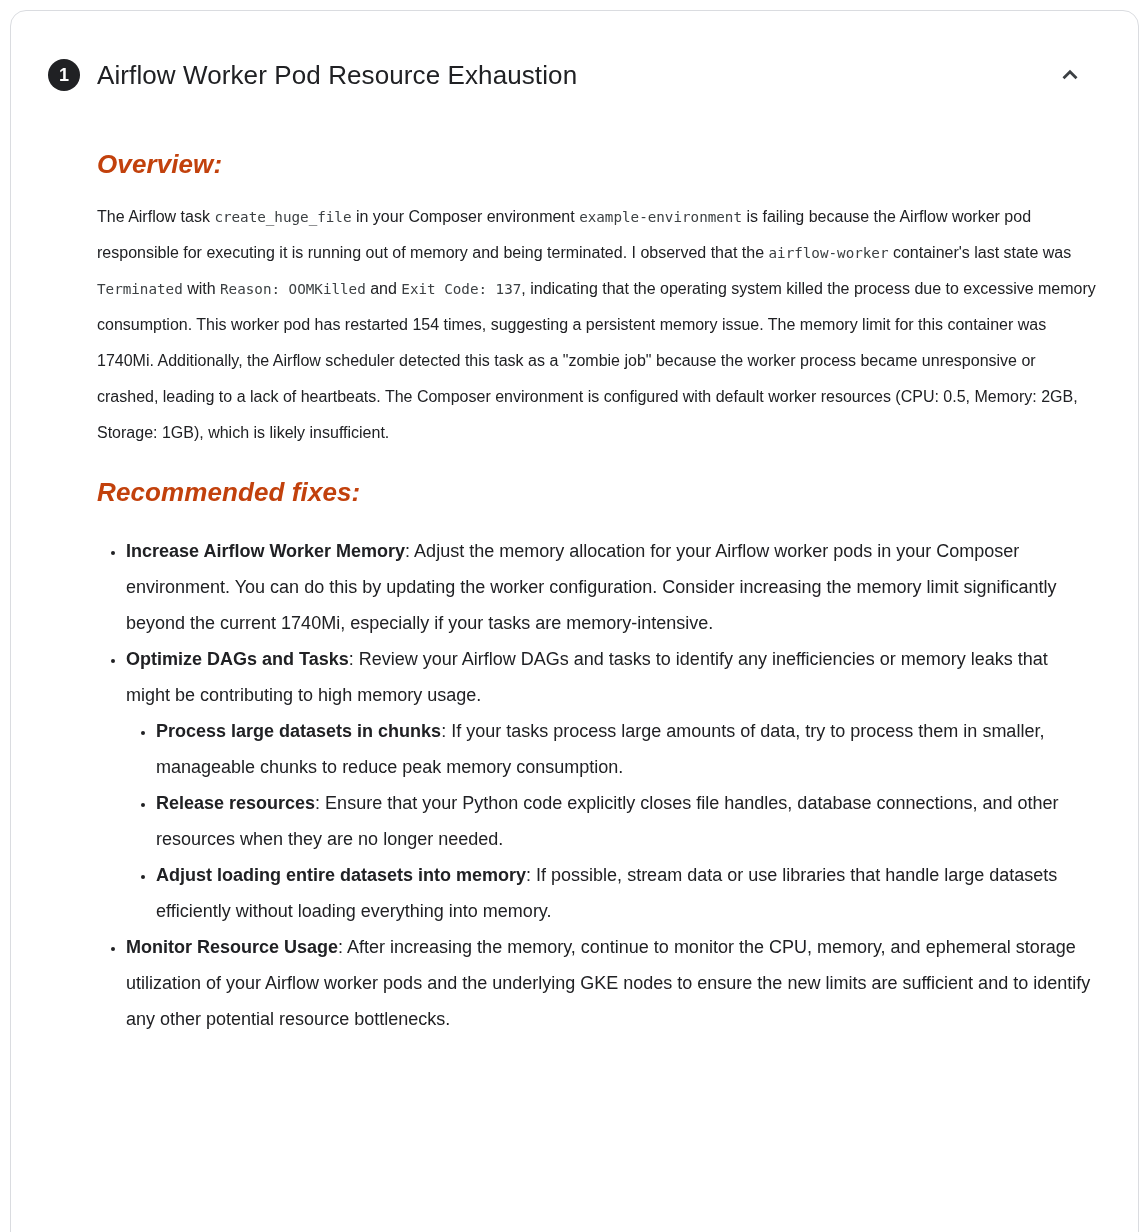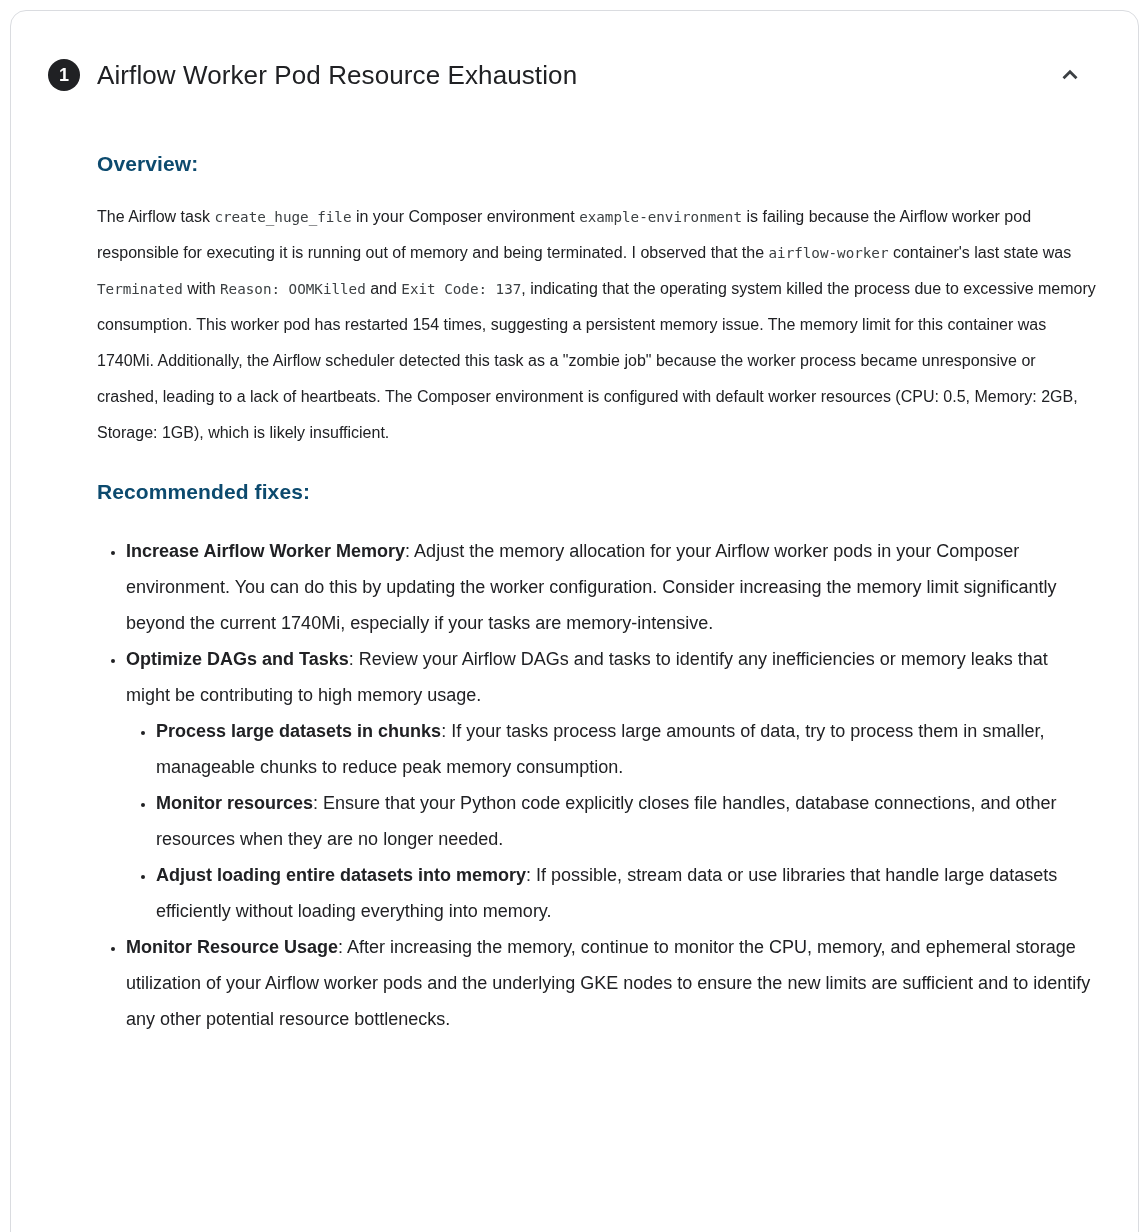--- a/index.html
+++ b/index.html
@@ -57,25 +57,26 @@
     display: flex;
     align-items: center;
     justify-content: center;
     cursor: pointer;
     border-radius: 50%;
   }
   .card-body {
     padding: 0 42px 60px 86px;
   }
   .section-heading {
-    font-size: 21px;
+    font-size: 26px;
     font-weight: 600;
     letter-spacing: 0.1px;
-    color: #0c4a6e;
+    color: #c2410c;
     line-height: 30px;
+    font-style: italic;
   }
   .heading-overview { margin-top: 56px; }
   .heading-fixes   { margin-top: 26px; }
   .overview-paragraph {
     margin-top: 20px;
     font-size: 16px;
     line-height: 36px;
     color: #202124;
     max-width: 1005px;
   }
@@ -119,19 +120,19 @@
 
   <div class="card-body">
     <h2 class="section-heading heading-overview">Overview:</h2>
     <p class="overview-paragraph"><span>The Airflow task </span><code>create_huge_file</code><span> in your Composer environment </span><code>example-environment</code><span> is failing because the Airflow worker pod responsible for executing it is running out of memory and being terminated. I observed that the </span><code>airflow-worker</code><span> container's last state was </span><code>Terminated</code><span> with </span><code>Reason: OOMKilled</code><span> and </span><code>Exit Code: 137</code><span>, indicating that the operating system killed the process due to excessive memory consumption. This worker pod has restarted 154 times, suggesting a persistent memory issue. The memory limit for this container was 1740Mi. Additionally, the Airflow scheduler detected this task as a "zombie job" because the worker process became unresponsive or crashed, leading to a lack of heartbeats. The Composer environment is configured with default worker resources (CPU: 0.5, Memory: 2GB, Storage: 1GB), which is likely insufficient.</span></p>
 
     <h2 class="section-heading heading-fixes">Recommended fixes:</h2>
     <ul class="fixes-list">
         <li><strong>Increase Airflow Worker Memory</strong>: Adjust the memory allocation for your Airflow worker pods in your Composer environment. You can do this by updating the worker configuration. Consider increasing the memory limit significantly beyond the current 1740Mi, especially if your tasks are memory-intensive.</li>
         <li><strong>Optimize DAGs and Tasks</strong>: Review your Airflow DAGs and tasks to identify any inefficiencies or memory leaks that might be contributing to high memory usage.<ul>
             <li><strong>Process large datasets in chunks</strong>: If your tasks process large amounts of data, try to process them in smaller, manageable chunks to reduce peak memory consumption.</li>
-            <li><strong>Monitor resources</strong>: Ensure that your Python code explicitly closes file handles, database connections, and other resources when they are no longer needed.</li>
+            <li><strong>Release resources</strong>: Ensure that your Python code explicitly closes file handles, database connections, and other resources when they are no longer needed.</li>
             <li><strong>Adjust loading entire datasets into memory</strong>: If possible, stream data or use libraries that handle large datasets efficiently without loading everything into memory.</li>
           </ul></li>
         <li><strong>Monitor Resource Usage</strong>: After increasing the memory, continue to monitor the CPU, memory, and ephemeral storage utilization of your Airflow worker pods and the underlying GKE nodes to ensure the new limits are sufficient and to identify any other potential resource bottlenecks.</li>
       </ul>
   </div>
 </div>
 
 </body></html>

